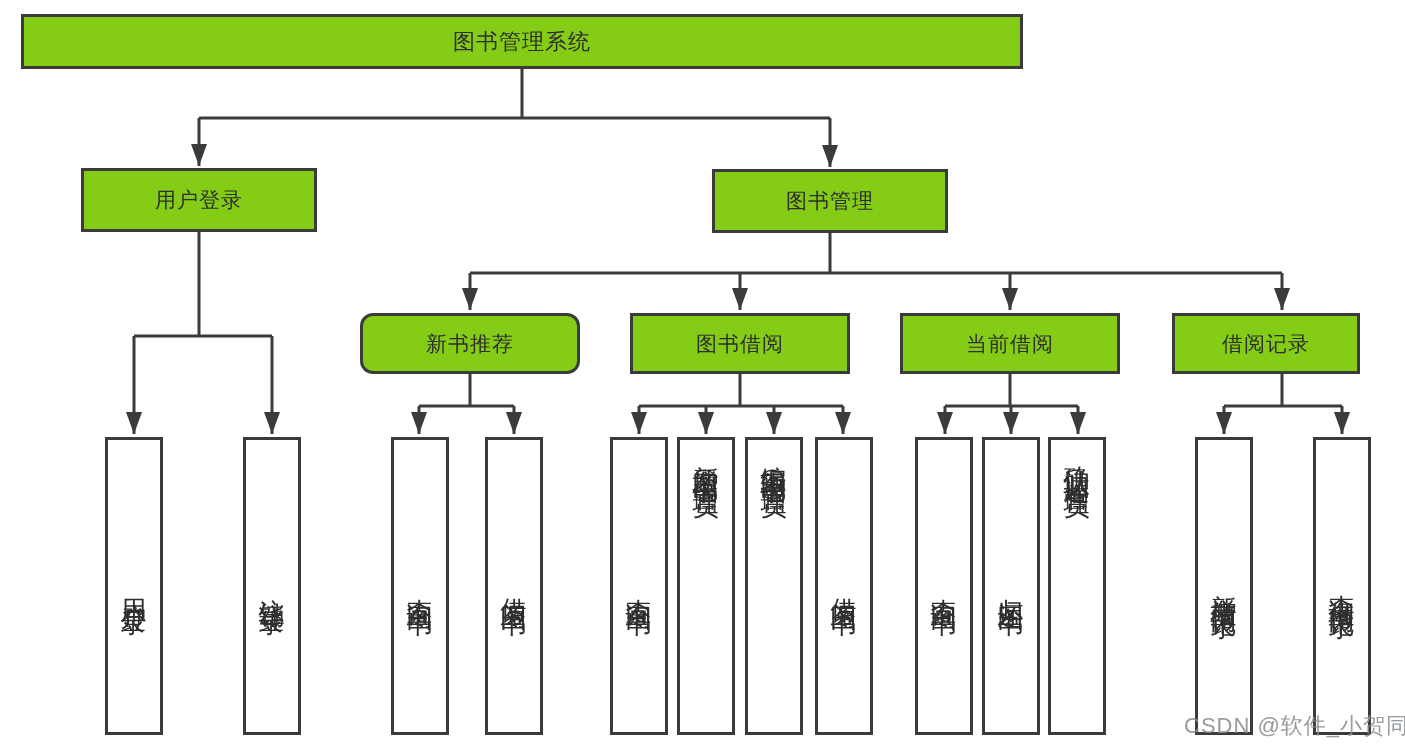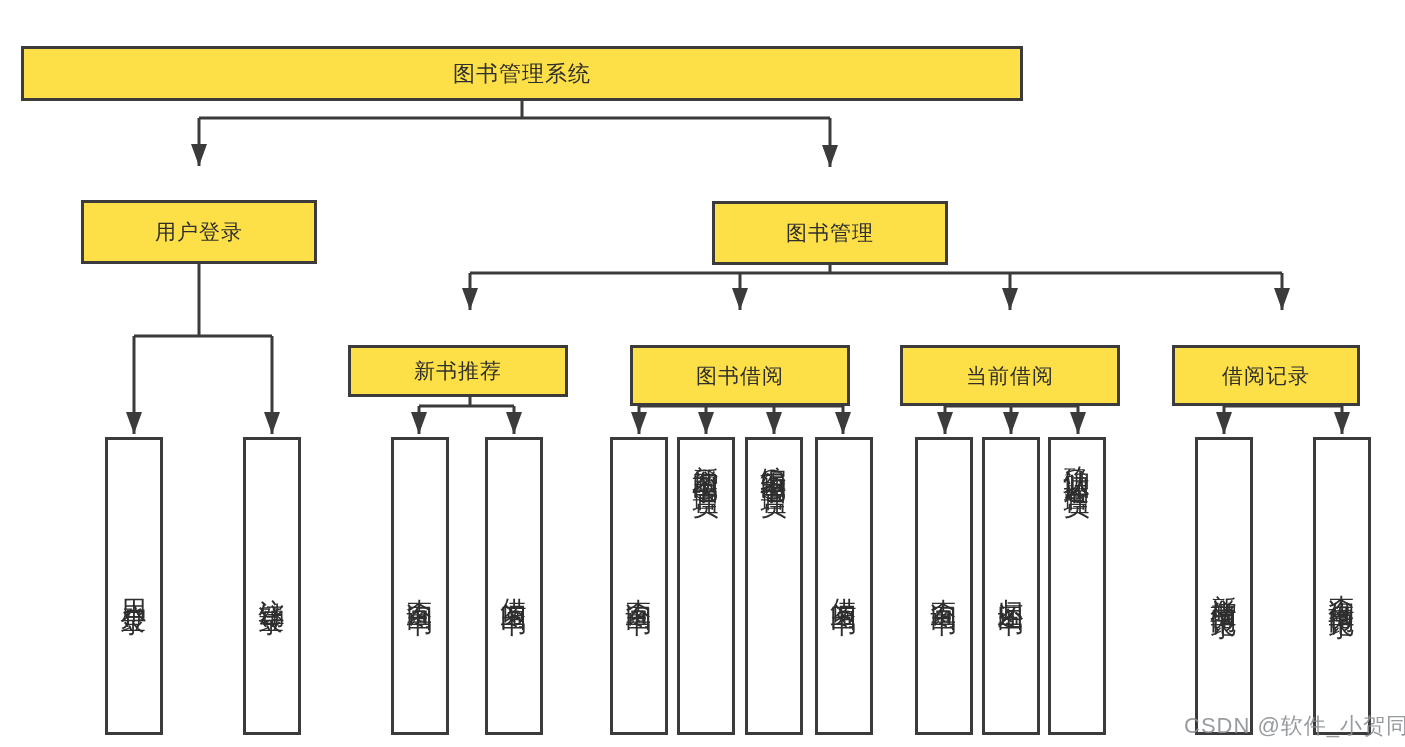--- a/index.html
+++ b/index.html
@@ -17,26 +17,25 @@
   }
   #connectors {
     position: absolute;
     left: 0; top: 0;
     width: 1405px; height: 747px;
   }
   .node {
     position: absolute;
     box-sizing: border-box;
     border: 3px solid #3b3b3b;
-    background: #fde047;
+    background: #84cc16;
     display: flex;
     align-items: center;
     justify-content: center;
     color: #2e2e2e;
-    margin-top: 32px;
   }
   .node.root  { font-size: 22px; letter-spacing: 1px; }
   .node.mid   { font-size: 21px; letter-spacing: 1px; }
   .leaf {
     position: absolute;
     box-sizing: border-box;
     border: 3px solid #3b3b3b;
     background: #ffffff;
     width: 58px;
     top: 437px;
@@ -117,21 +116,21 @@
     <span>图书管理系统</span>
   </div>
 
   <div class="node mid" style="left:81px; top:168px; width:236px; height:64px;">
     <span>用户登录</span>
   </div>
   <div class="node mid" style="left:712px; top:169px; width:236px; height:64px;align-items:center;">
     <span>图书管理</span>
   </div>
 
-  <div class="node mid" style="left:348px; top:313px; width:220px; height:52px;">
+  <div class="node mid" style="left:360px; top:313px; width:220px; height:61px;border-radius:13px;">
     <span>新书推荐</span>
   </div>
   <div class="node mid" style="left:630px; top:313px; width:220px; height:61px;">
     <span>图书借阅</span>
   </div>
   <div class="node mid" style="left:900px; top:313px; width:220px; height:61px;">
     <span>当前借阅</span>
   </div>
   <div class="node mid" style="left:1172px; top:313px; width:188px; height:61px;">
     <span>借阅记录</span>

